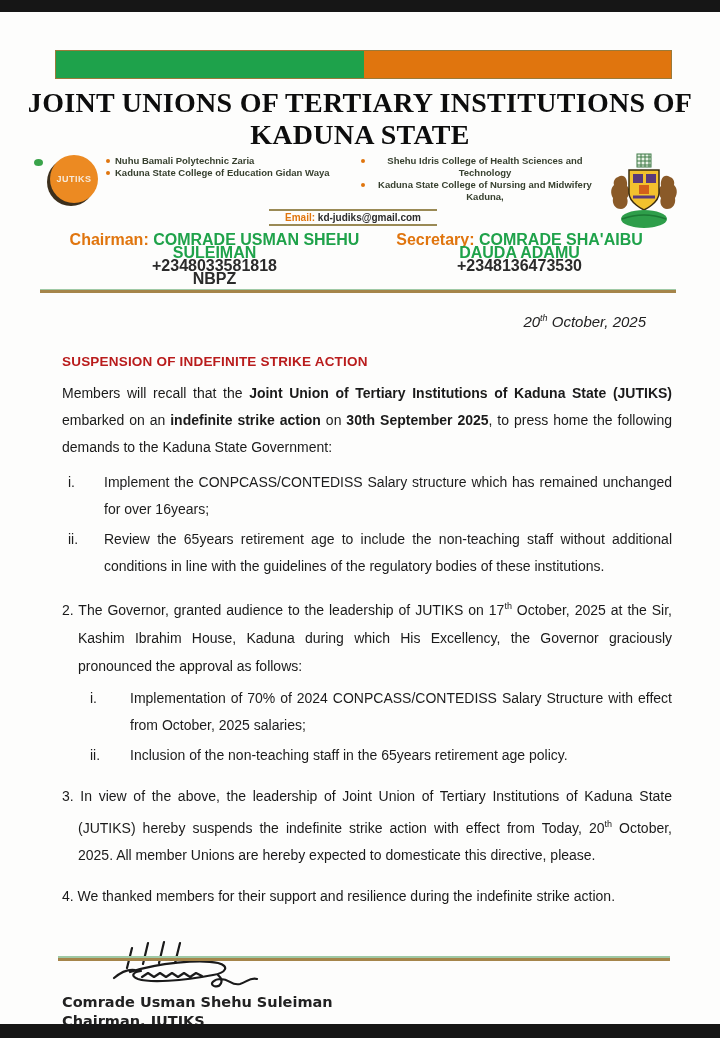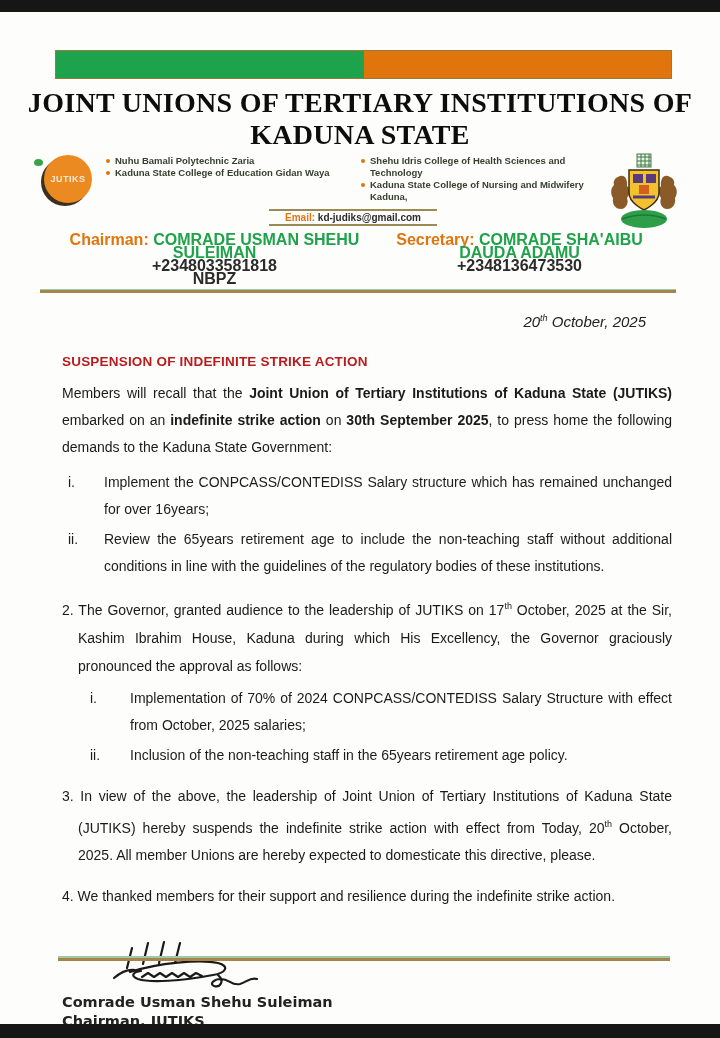--- a/index.html
+++ b/index.html
@@ -18,31 +18,31 @@
   .banner .half { flex:1; }
   .letter-title {
     margin-top:8px; text-align:center;
     font-family:"Liberation Serif", serif; font-weight:bold;
     font-size:28px; letter-spacing:.3px; color:#0d0d0d;
   }
   .header-row { display:flex; margin:2px 40px 0 34px; align-items:flex-start; }
   .logo-wrap { position:relative; width:72px; height:56px; flex:0 0 72px; }
   .green-dot { position:absolute; left:0px; top:6px; width:9px; height:7px; background:#3aa34a; border-radius:50%; }
   .jutiks-circle {
-    position:absolute; left:10px; top:2px; width:48px; height:48px; border-radius:50%;
+    position:absolute; left:16px; top:2px; width:48px; height:48px; border-radius:50%;
     background:#ec8a22; box-shadow:-3px 3px 0 0 #3c2f1c;
     display:flex; align-items:center; justify-content:center;
     color:#f7e9d8; font-size:9px; font-weight:bold; letter-spacing:.5px;
   }
   .header-center { flex:1; padding-top:2px; }
   .inst-cols { display:flex; }
   .inst-col { font-size:9.5px; font-weight:bold; color:#37402f; line-height:12px; }
   .inst-col.left { width:245px; }
   .inst-col.right { flex:1; padding-left:10px; }
-  .inst-item { display:flex; }
+  .inst-item { display:flex;text-align:center; }
   .inst-item .dot { width:4px; height:4px; border-radius:50%; background:#e0750e; margin:4px 5px 0 0; flex:0 0 4px; }
   .email-line-wrap { text-align:center; margin-top:4px; }
   .email-line {
     display:inline-block; border-top:2px solid #9a8a55; border-bottom:2px solid #9a8a55;
     padding:1px 16px; font-size:10px; font-weight:bold;
   }
   .email-label { color:#e0750e; }
   .email-value { color:#2b2b2b; }
   .arms-wrap { width:80px; flex:0 0 80px; display:flex; justify-content:flex-end; }
 

